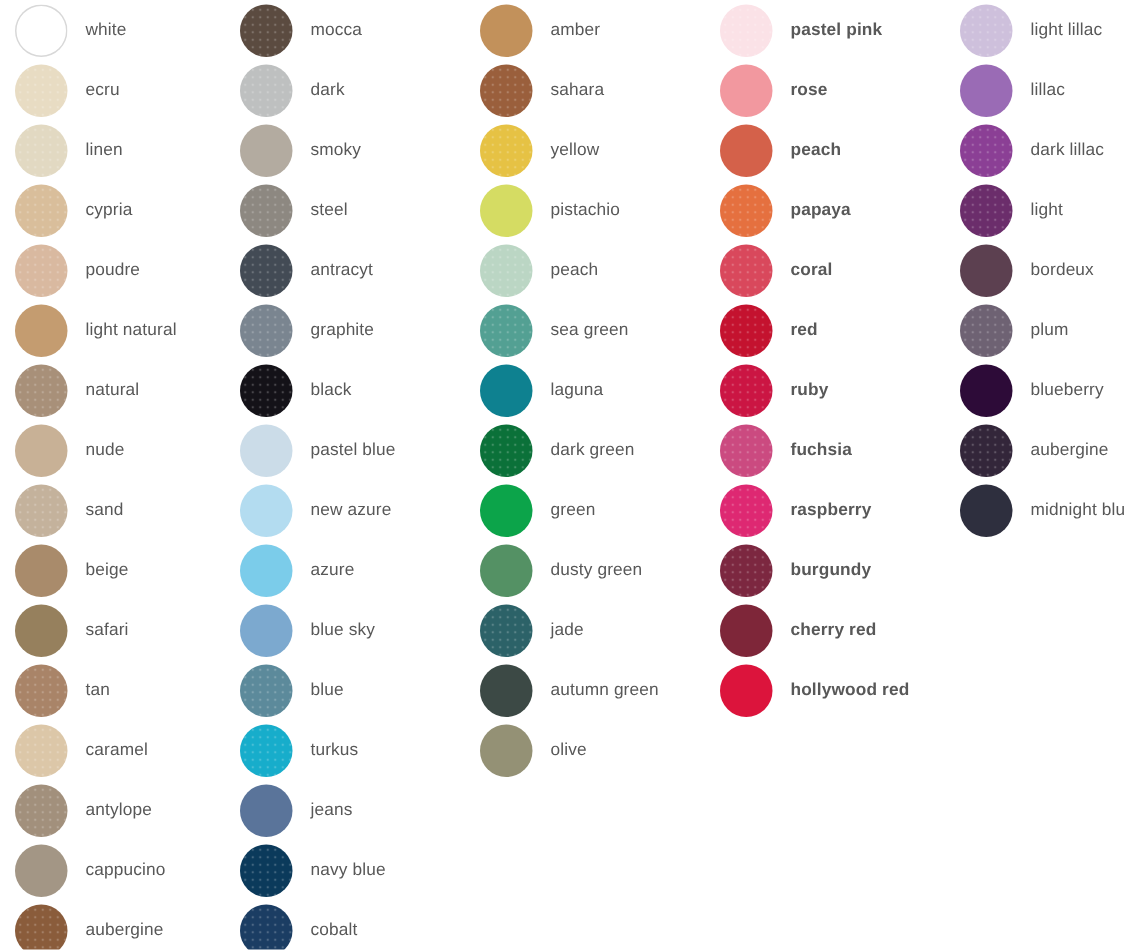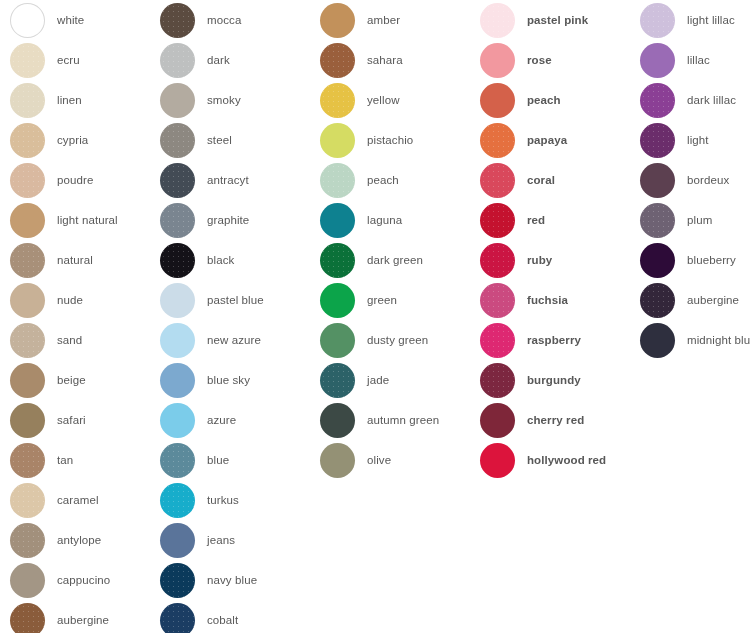--- a/index.html
+++ b/index.html
@@ -162,28 +162,28 @@
       </div>
       <div class="swatch-row">
         <span class="swatch-dot" style="background-color: rgb(203, 220, 232);"></span>
         <span class="swatch-label">pastel blue</span>
       </div>
       <div class="swatch-row">
         <span class="swatch-dot" style="background-color: rgb(179, 220, 240);"></span>
         <span class="swatch-label">new azure</span>
       </div>
       <div class="swatch-row">
+        <span class="swatch-dot" style="background-color: rgb(123, 204, 234);"></span>
+        <span class="swatch-label">azure</span>
+      </div>
+      <div class="swatch-row">
         <span class="swatch-dot" style="background-color: rgb(124, 169, 207);"></span>
         <span class="swatch-label">blue sky</span>
       </div>
       <div class="swatch-row">
-        <span class="swatch-dot" style="background-color: rgb(123, 204, 234);"></span>
-        <span class="swatch-label">azure</span>
-      </div>
-      <div class="swatch-row">
         <span class="swatch-dot textured" style="background-color: rgb(92, 138, 155);"></span>
         <span class="swatch-label">blue</span>
       </div>
       <div class="swatch-row">
         <span class="swatch-dot textured" style="background-color: rgb(23, 173, 203);"></span>
         <span class="swatch-label">turkus</span>
       </div>
       <div class="swatch-row">
         <span class="swatch-dot" style="background-color: rgb(90, 116, 154);"></span>
         <span class="swatch-label">jeans</span>
@@ -210,20 +210,24 @@
         <span class="swatch-dot textured" style="background-color: rgb(230, 194, 68);"></span>
         <span class="swatch-label">yellow</span>
       </div>
       <div class="swatch-row">
         <span class="swatch-dot" style="background-color: rgb(213, 220, 99);"></span>
         <span class="swatch-label">pistachio</span>
       </div>
       <div class="swatch-row">
         <span class="swatch-dot textured" style="background-color: rgb(187, 214, 196);"></span>
         <span class="swatch-label">peach</span>
+      </div>
+      <div class="swatch-row">
+        <span class="swatch-dot textured" style="background-color: rgb(83, 160, 147);"></span>
+        <span class="swatch-label">sea green</span>
       </div>
       <div class="swatch-row">
         <span class="swatch-dot" style="background-color: rgb(14, 129, 144);"></span>
         <span class="swatch-label">laguna</span>
       </div>
       <div class="swatch-row">
         <span class="swatch-dot textured" style="background-color: rgb(11, 113, 57);"></span>
         <span class="swatch-label">dark green</span>
       </div>
       <div class="swatch-row">

